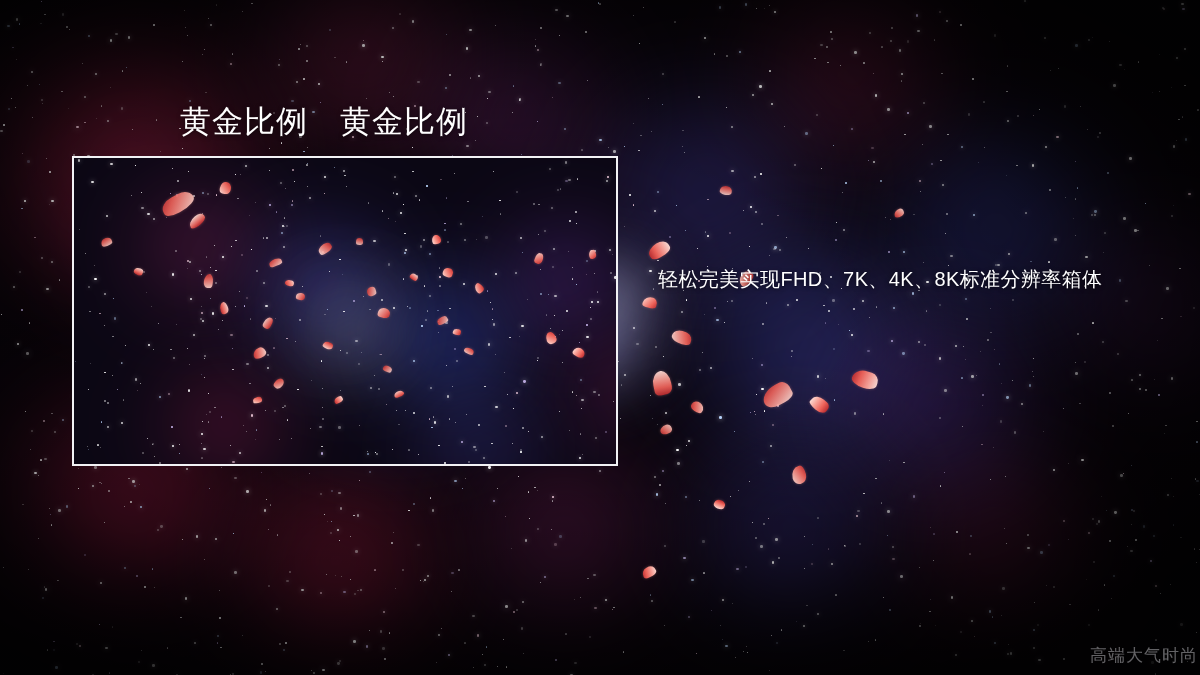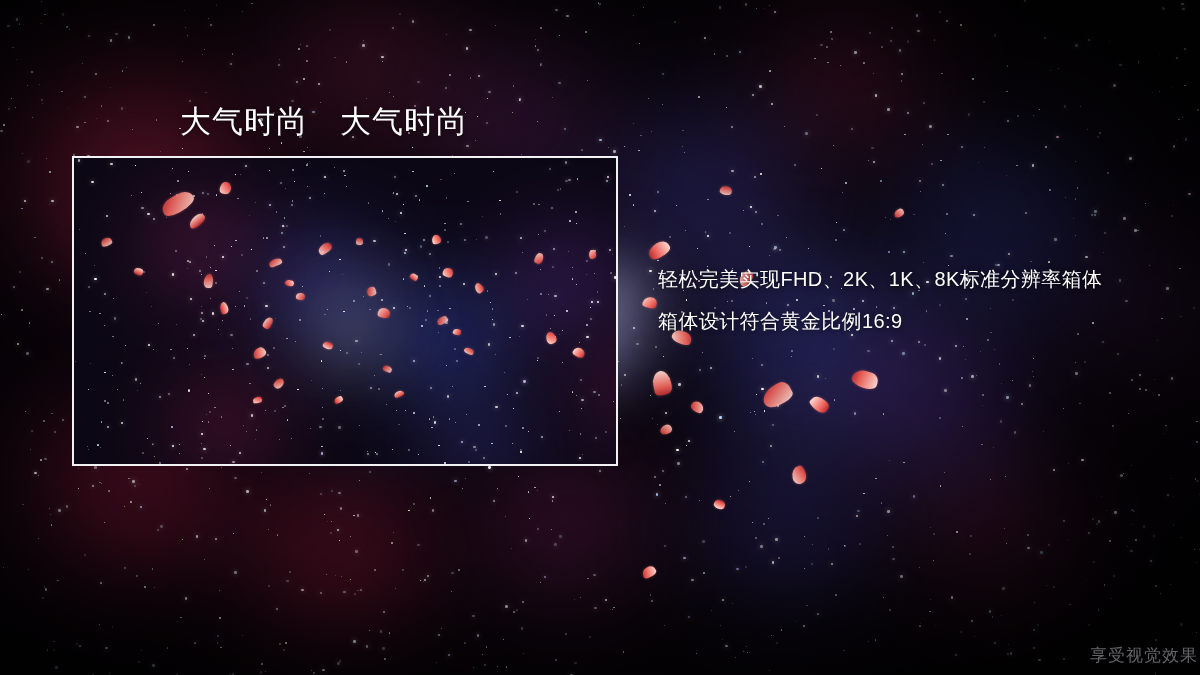--- a/index.html
+++ b/index.html
@@ -1780,21 +1780,20 @@
           <div class="petal" style="left: 74%; top: 41%; width: 8px; height: 10px; background: linear-gradient(107deg, rgb(255, 224, 217) 0%, rgb(251, 167, 157) 30%, rgb(239, 98, 89) 68%, rgb(185, 43, 47) 100%); border-radius: 61% 43% 57% 35% / 78% 68% 37% 31%; transform: rotate(-36deg); opacity: 0.97;"></div>
           <div class="petal" style="left: 72%; top: 62%; width: 10px; height: 6px; background: linear-gradient(18deg, rgb(255, 224, 217) 0%, rgb(251, 167, 157) 30%, rgb(239, 98, 89) 68%, rgb(185, 43, 47) 100%); border-radius: 55% 38% 45% 40% / 60% 64% 32% 40%; transform: rotate(24deg); opacity: 0.92;"></div>
           <div class="petal" style="left: 85%; top: 31%; width: 8px; height: 11px; background: linear-gradient(146deg, rgb(255, 224, 217) 0%, rgb(251, 167, 157) 30%, rgb(239, 98, 89) 68%, rgb(185, 43, 47) 100%); border-radius: 55% 47% 52% 53% / 75% 68% 55% 31%; transform: rotate(18deg); opacity: 0.93;"></div>
           <div class="petal" style="left: 87%; top: 57%; width: 10px; height: 12px; background: linear-gradient(43deg, rgb(255, 224, 217) 0%, rgb(251, 167, 157) 30%, rgb(239, 98, 89) 68%, rgb(185, 43, 47) 100%); border-radius: 57% 47% 53% 48% / 70% 75% 35% 38%; transform: rotate(-22deg); opacity: 0.99;"></div>
           <div class="petal" style="left: 92%; top: 62%; width: 12px; height: 9px; background: linear-gradient(97deg, rgb(255, 224, 217) 0%, rgb(251, 167, 157) 30%, rgb(239, 98, 89) 68%, rgb(185, 43, 47) 100%); border-radius: 53% 55% 58% 40% / 83% 64% 38% 34%; transform: rotate(30deg); opacity: 1;"></div>
           <div class="petal" style="left: 95%; top: 30%; width: 7px; height: 9px; background: linear-gradient(149deg, rgb(255, 224, 217) 0%, rgb(251, 167, 157) 30%, rgb(239, 98, 89) 68%, rgb(185, 43, 47) 100%); border-radius: 56% 44% 72% 49% / 76% 61% 51% 41%; transform: rotate(-10deg); opacity: 0.95;"></div>
         </div>
     </div>
   </div>
 
-  <div id="title">大气时尚　大气时尚</div>
+  <div id="title">黄金比例　黄金比例</div>
 
   <div id="body-text">
-    <div class="line">轻松完美实现FHD、2K、1K、8K标准分辨率箱体</div>
-    <div class="line">箱体设计符合黄金比例16:9</div>
+    <div class="line">轻松完美实现FHD、7K、4K、8K标准分辨率箱体</div>
   </div>
 
-  <div id="watermark">享受视觉效果</div>
+  <div id="watermark">高端大气时尚</div>
 </div>
 
 </body></html>

